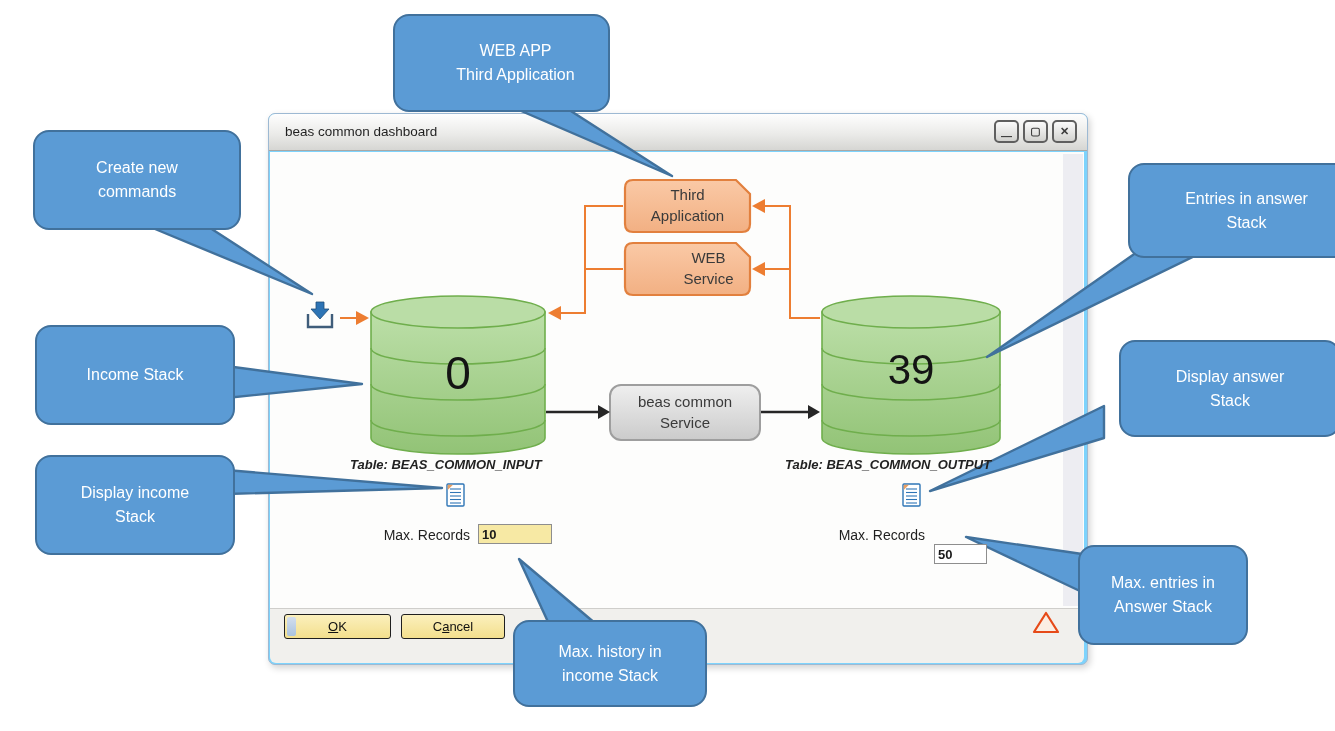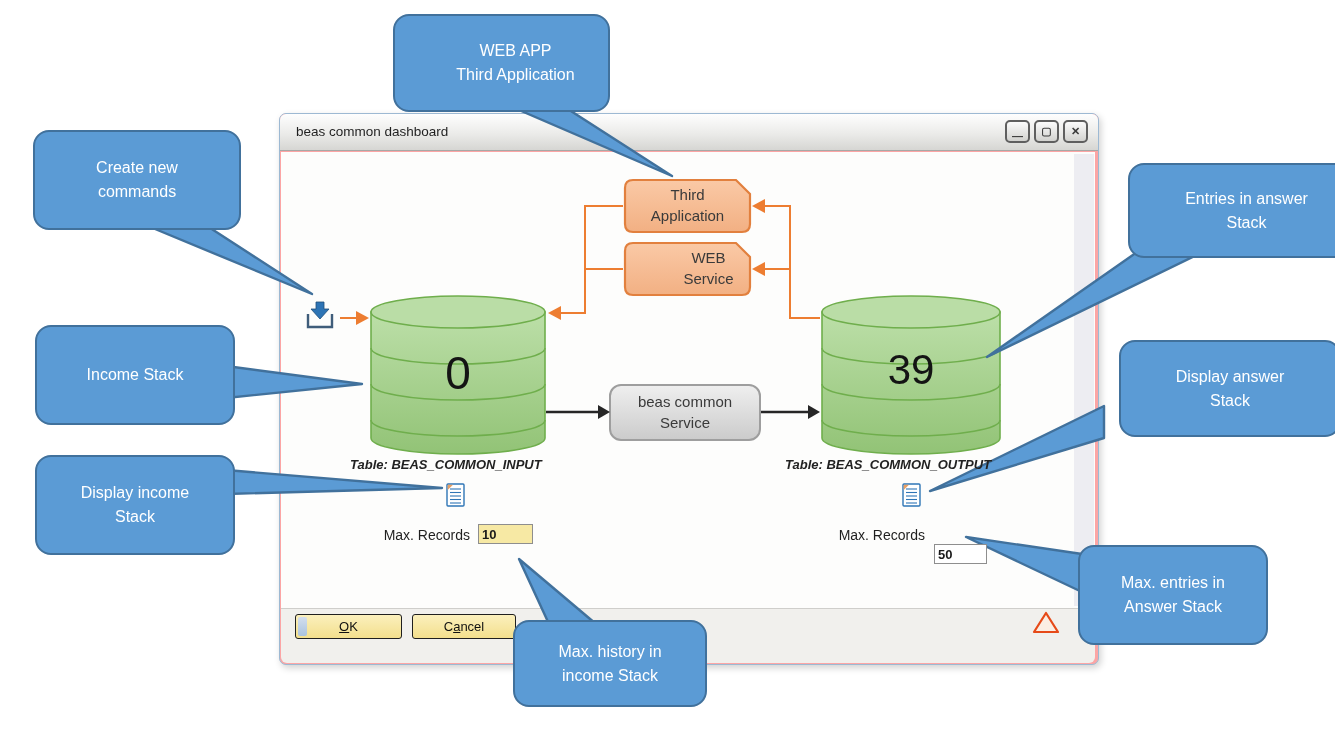--- a/index.html
+++ b/index.html
@@ -1,22 +1,22 @@
 <!DOCTYPE html>
 <html><head>
 <meta charset="utf-8">
 <style>
   html,body{margin:0;padding:0;background:#fff;}
   .canvas{position:relative;width:1335px;height:731px;background:#ffffff;overflow:hidden;
           font-family:"Liberation Sans", sans-serif;}
 
   
   .win{position:absolute;left:268px;top:113px;width:818px;height:550px;
-       border:1.5px solid #9db9d3;border-radius:7px;background:#fca5a5;
-       box-shadow:2px 3px 7px rgba(0,0,0,.18);z-index:10;margin-left:11px;}
+       border:1.5px solid #9db9d3;border-radius:7px;background:#7dd3fc;
+       box-shadow:2px 3px 7px rgba(0,0,0,.18);z-index:10;}
   .titlebar{position:absolute;left:0;top:0;width:100%;height:37px;box-sizing:border-box;
        border-radius:6px 6px 0 0;background:linear-gradient(#fefefe,#ebebe9 55%,#d6d6d3);
        border-bottom:1px solid #a8a8a6;}
   .title-text{position:absolute;left:16px;top:10px;font-size:13.5px;color:#1f1f1f;}
   .ctl-box{position:absolute;right:10px;top:6px;display:flex;gap:4px;}
   .ctl{width:25px;height:23px;box-sizing:border-box;border:2px solid #5f5f5f;border-radius:5px;
        background:linear-gradient(#fbfbfb,#d2d2cf);display:flex;align-items:center;justify-content:center;
        font-size:11px;font-weight:700;color:#3c3c3c;cursor:default;}
   .ctl-min span{margin-top:9px;}
   .win-content{position:absolute;left:1px;top:38px;width:814px;height:456px;background:#fdfdfc;}
@@ -43,38 +43,38 @@
   .count-out{left:822px;top:340px;width:178px;height:60px;font-size:42px;}
   .tbl{position:absolute;z-index:25;font-style:italic;font-weight:600;font-size:13px;color:#222;
        text-align:left;}
   .tbl-in{left:350px;top:457px;width:240px;}
   .tbl-out{left:785px;top:457px;width:240px;}
   .maxlbl{position:absolute;z-index:25;font-size:14px;color:#1f1f1f;text-align:right;width:112px;}
   .maxlbl-in{left:358px;top:527px;}
   .maxlbl-out{left:813px;top:527px;}
   .field{position:absolute;z-index:25;box-sizing:border-box;height:20px;border:1px solid #8e8e8e;
        font-family:inherit;font-size:13px;font-weight:700;color:#1a1a1a;padding:0 3px;}
-  .field-in{left:478px;top:524px;width:55px;background:#f7e9a4;}
+  .field-in{left:478px;top:524px;width:74px;background:#f7e9a4;}
   .field-out{left:934px;top:524px;width:53px;background:#ffffff;margin-top:20px;}
 
   
   .overlay{position:absolute;left:0;top:0;z-index:20;pointer-events:none;}
   .icon-hit{position:absolute;z-index:26;}
 
   
   .callout{position:absolute;z-index:40;box-sizing:border-box;background:#5b9bd5;
        border:2.5px solid #41719c;border-radius:16px;color:#fff;font-size:16px;line-height:1.5;
        display:flex;flex-direction:column;align-items:center;justify-content:center;text-align:center;}
   .co1{left:393px;top:14px;width:217px;height:98px;padding-left:28px;}
   .co2{left:33px;top:130px;width:208px;height:100px;}
   .co3{left:35px;top:325px;width:200px;height:100px;}
   .co4{left:35px;top:455px;width:200px;height:100px;}
   .co5{left:1128px;top:163px;width:237px;height:95px;}
   .co6{left:1100px;top:340px;width:222px;height:97px;margin-left:19px;}
-  .co7{left:1078px;top:545px;width:190px;height:100px;}
+  .co7{left:1078px;top:545px;width:170px;height:100px;}
   .co8{left:513px;top:620px;width:194px;height:87px;}
 </style>
 </head>
 <body>
 
 <div class="canvas">
 
   <div class="win">
     <div class="titlebar">
       <div class="title-text">beas common dashboard</div>

